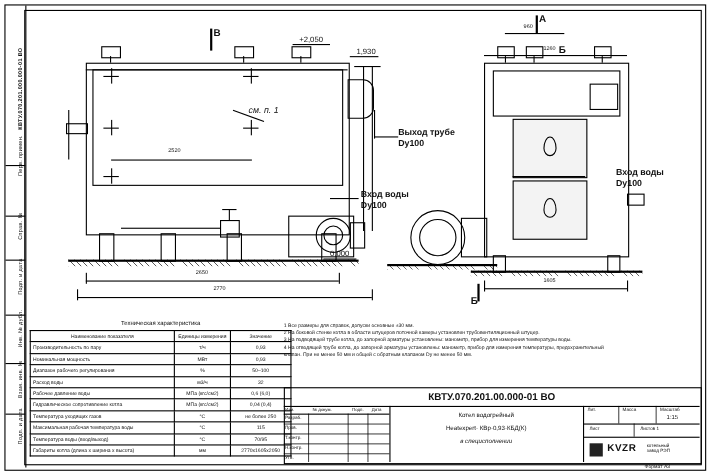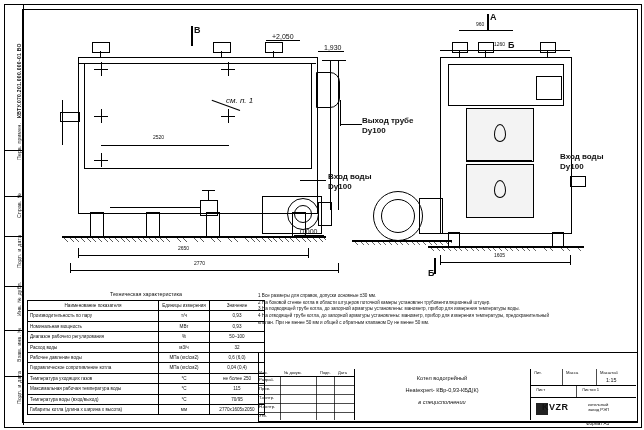--- a/index.html
+++ b/index.html
@@ -251,20 +251,23 @@
 
   <div class="notes" style="left:258px;top:293px;width:300px;">
     <div>1  Все размеры для справок, допуски основные ±30 мм.</div>
     <div>2  На боковой стенке котла в области штуцеров поточной камеры установлен трубовентиляционный штуцер.</div>
     <div>3  На  подводящей трубе котла, до запорной арматуры установлены: манометр, прибор для измерения температуры воды.</div>
     <div>4  На отводящей трубе котла, до запорной арматуры установлены: манометр, прибор для измерения температуры, предохранительный клапан. При не менее 50 мм и общей с обратным клапаном Dy не менее 50 мм.</div>
   </div>
 
   <div class="stamp" style="left:258px;top:352px;width:378px;height:68px;"></div>
 
+  <div style="position:absolute;left:258px;top:352px;width:378px;height:17px;border-bottom:1.2px solid #000;">
+    <div class="vcenter" style="font-size:9px;font-weight:bold;">КВТУ.070.201.00.000-01 ВО</div>
+  </div>
 
   <div style="position:absolute;left:258px;top:369px;width:96px;height:51px;border-right:1.2px solid #000;">
     <div style="position:absolute;left:0;top:0;width:96px;height:7px;border-bottom:.6px solid #000;font-size:4px;">
       <span style="position:absolute;left:1px;top:1px;">Изм.</span>
       <span style="position:absolute;left:26px;top:1px;">№ докум.</span>
       <span style="position:absolute;left:62px;top:1px;">Подп.</span>
       <span style="position:absolute;left:80px;top:1px;">Дата</span>
     </div>
     <div style="position:absolute;left:0;top:7px;width:96px;height:44px;">
       <div style="position:absolute;left:1px;top:1px;font-size:4.2px;">Разраб.</div>
@@ -296,20 +299,20 @@
     <div class="ln vl" style="left:32px;top:0;height:16px;opacity:.7;"></div>
     <div class="ln vl" style="left:66px;top:0;height:16px;opacity:.7;"></div>
   </div>
   <div style="position:absolute;left:530px;top:385px;width:106px;height:12px;border-bottom:.8px solid #000;">
     <span style="position:absolute;left:6px;top:2px;font-size:4.2px;">Лист</span>
     <span style="position:absolute;left:52px;top:2px;font-size:4.2px;">Листов 1</span>
     <div class="ln vl" style="left:46px;top:0;height:12px;opacity:.7;"></div>
   </div>
   <div style="position:absolute;left:530px;top:397px;width:106px;height:23px;">
     <div style="position:absolute;left:6px;top:6px;width:12px;height:12px;background:#222;"></div>
-    <div class="kvzr" style="position:absolute;left:12px;top:5px;">KVZR</div>
+    <div class="kvzr" style="position:absolute;left:22px;top:5px;">KVZR</div>
     <div style="position:absolute;left:58px;top:5px;font-size:4.2px;line-height:1.2;white-space:pre-line;">котельный
 завод РЭП</div>
   </div>
 
   <div style="position:absolute;left:586px;top:421px;font-size:4.6px;">Формат  А3</div>
 
 </div>
 
 </body></html>

